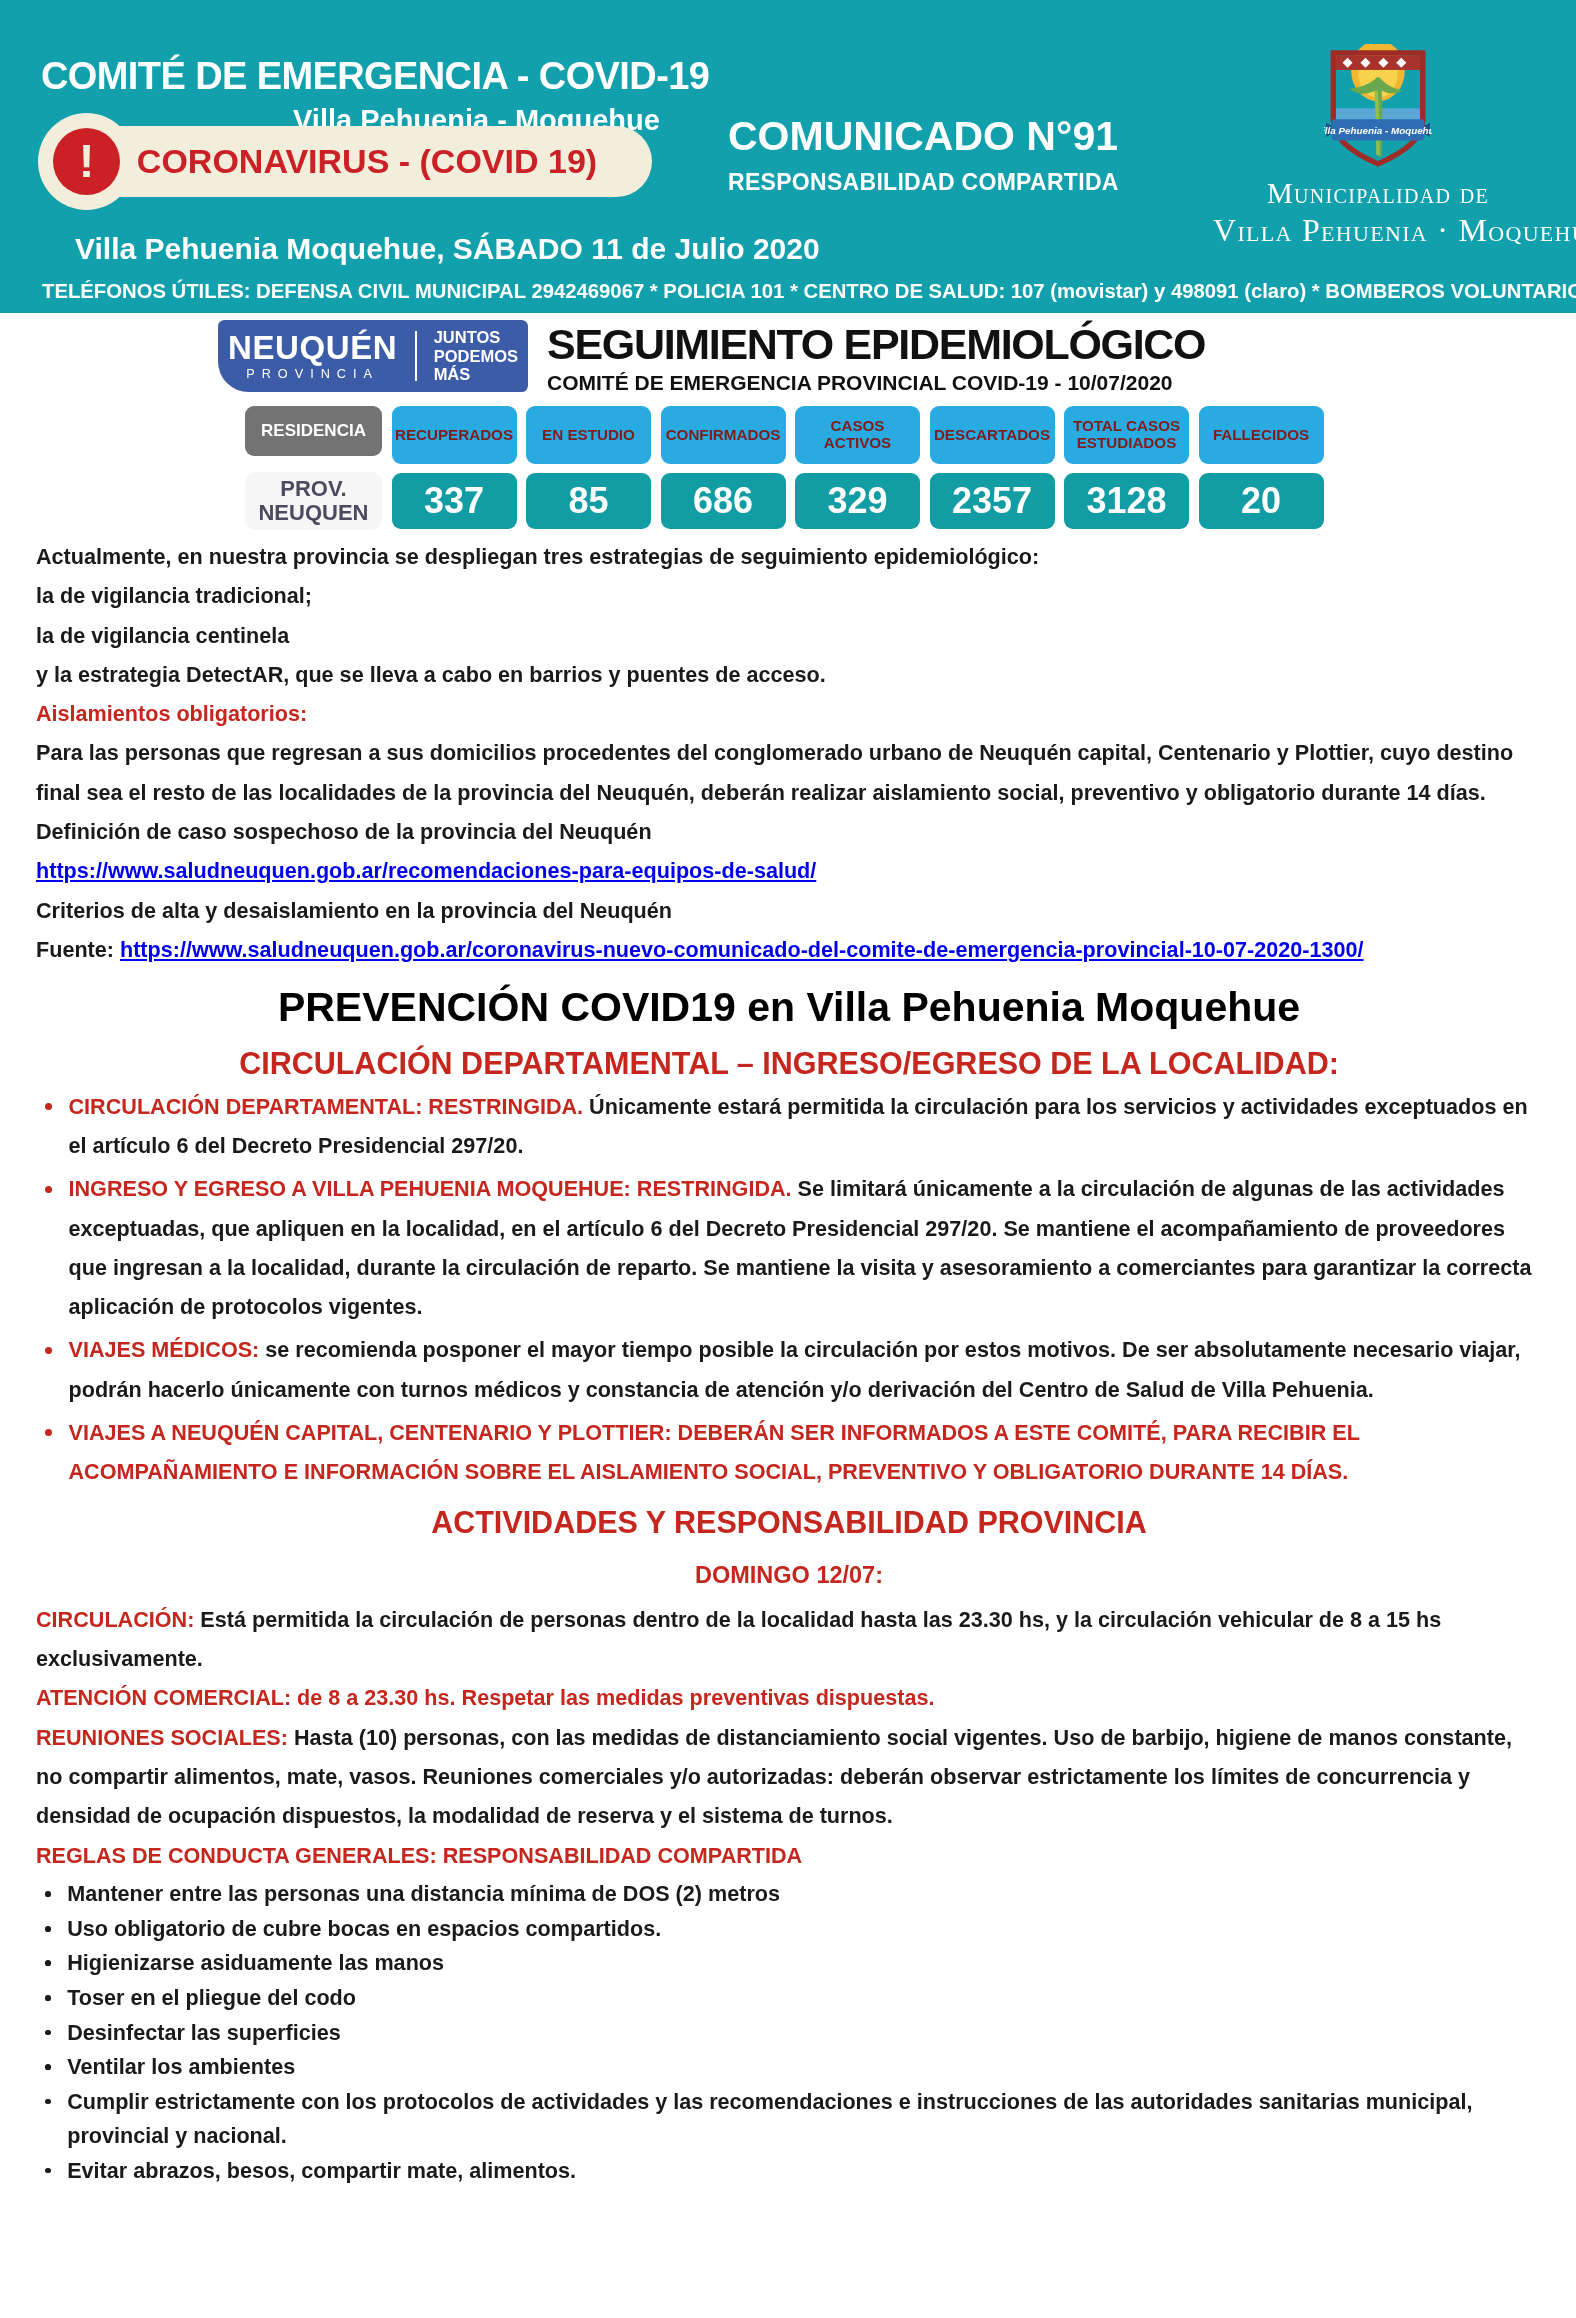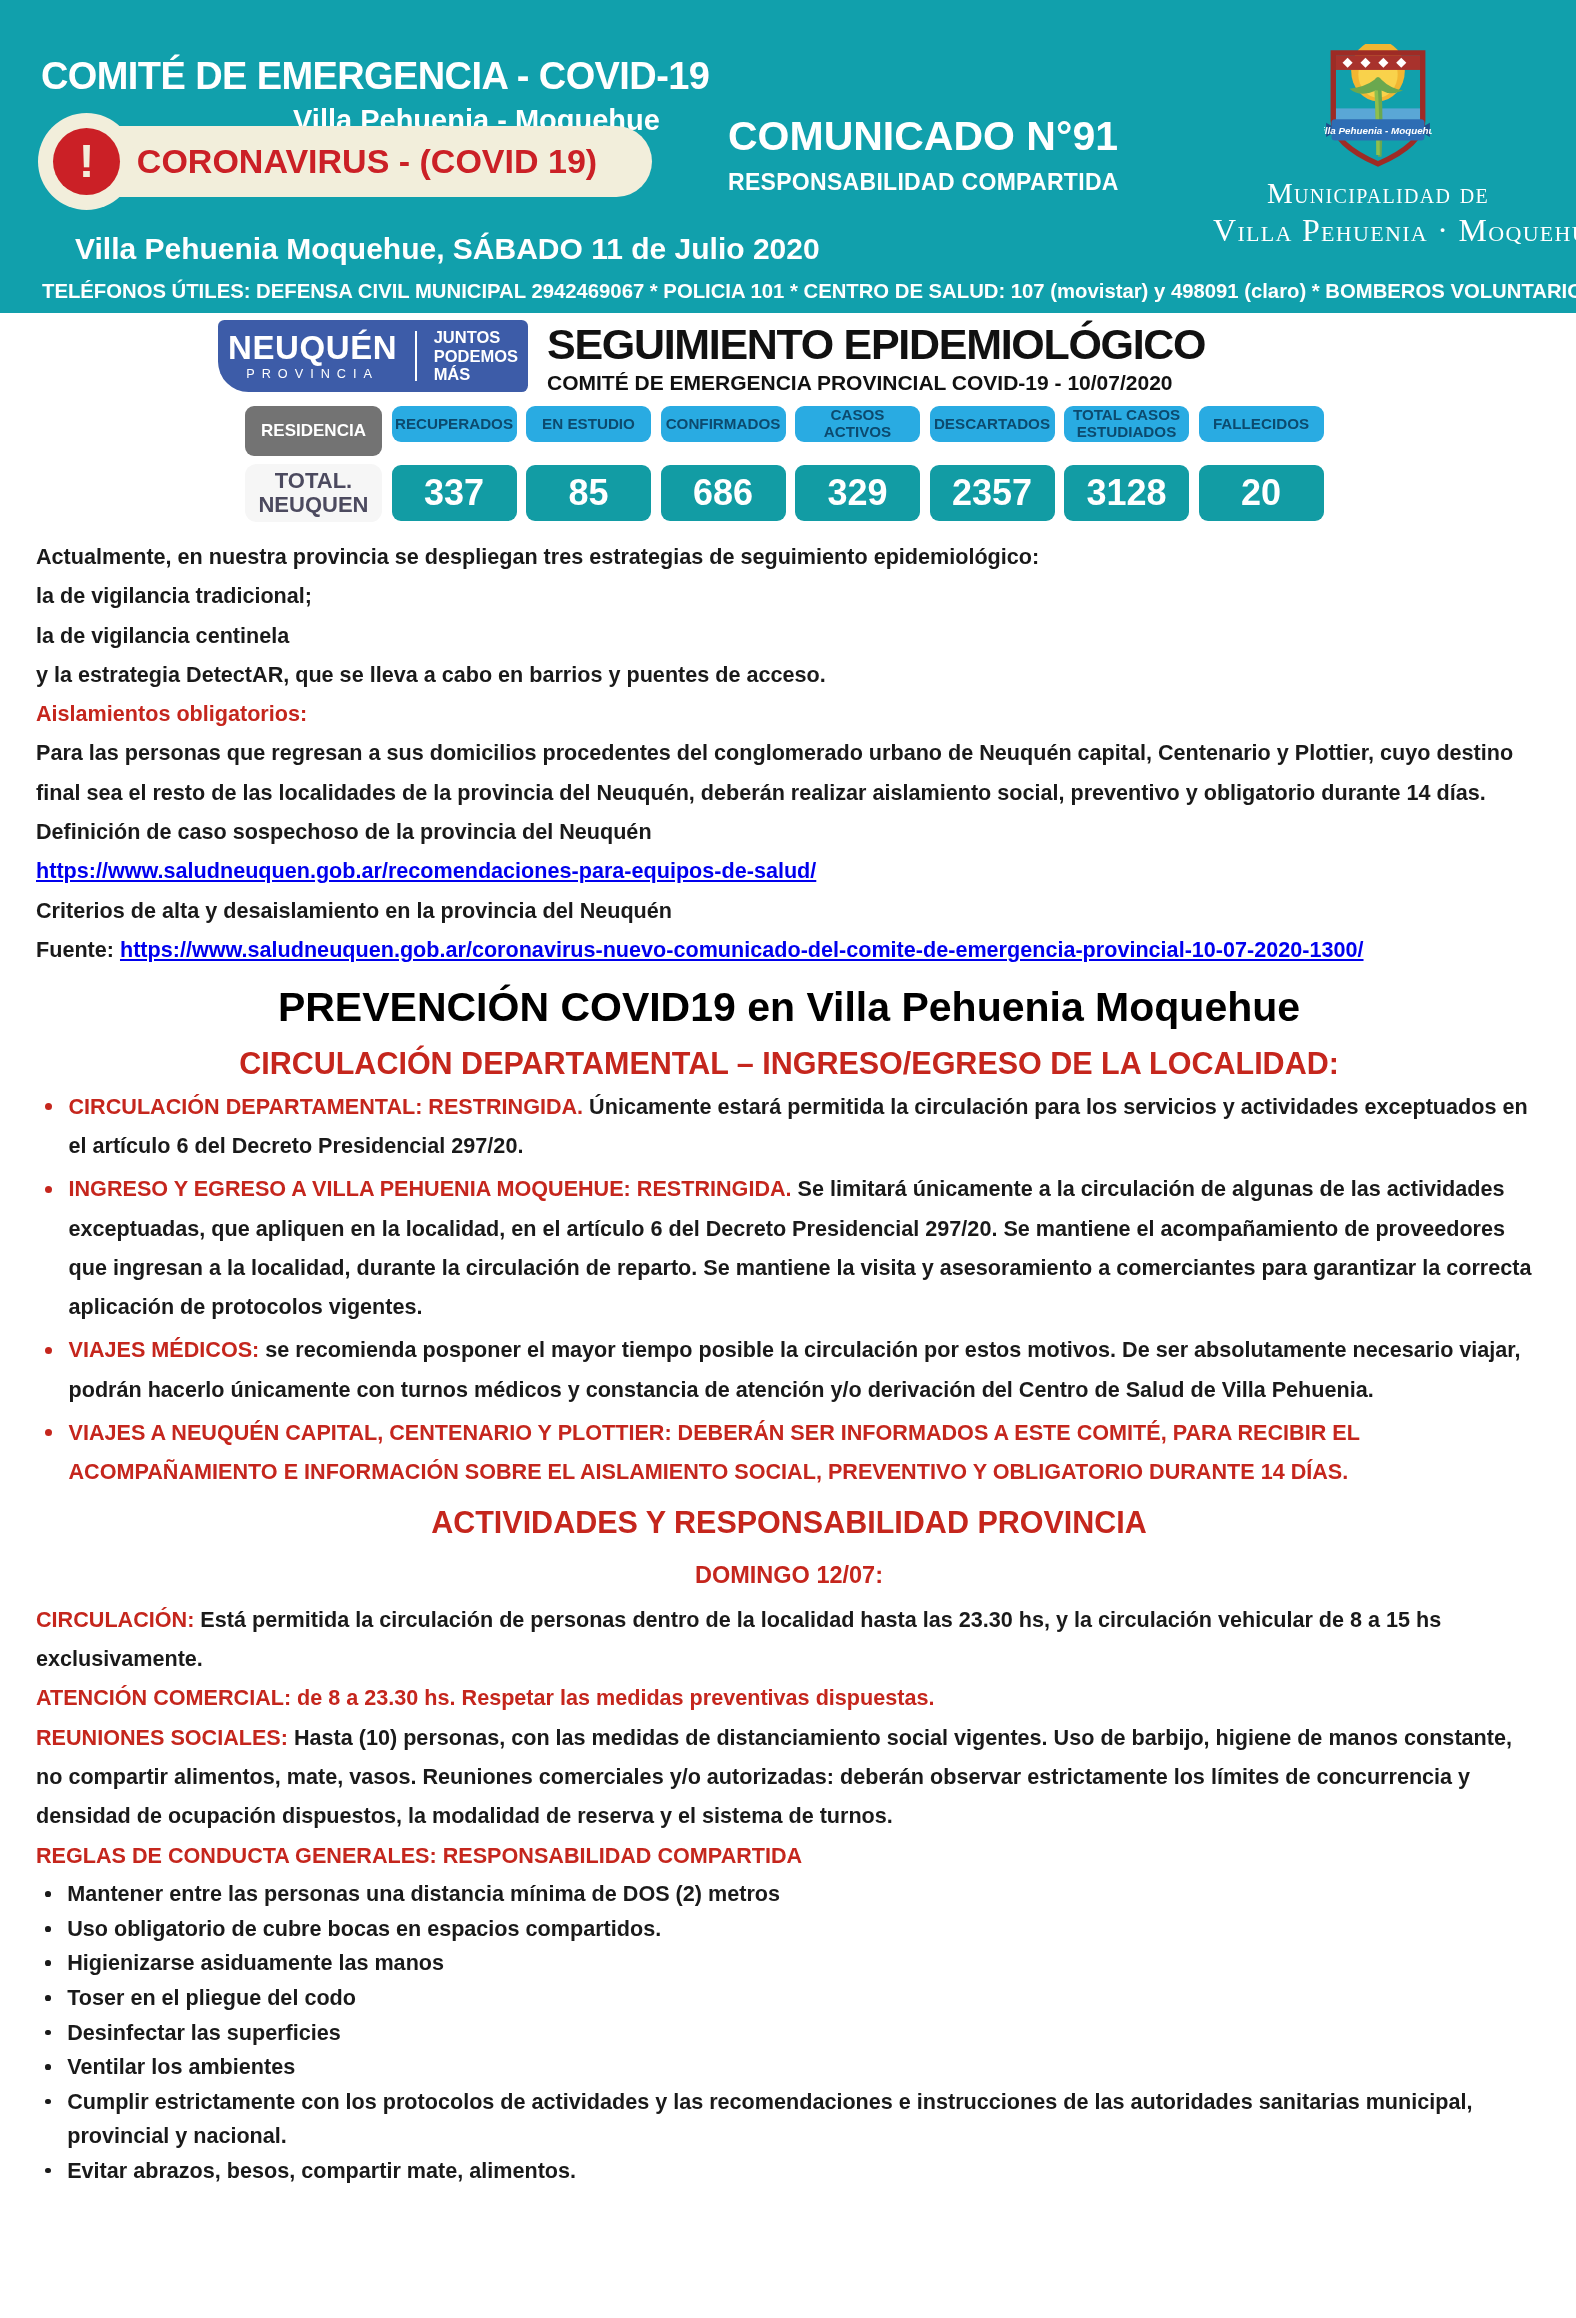--- a/index.html
+++ b/index.html
@@ -37,21 +37,21 @@
   .nq-div{width:1.9px;height:50px;background:#fff;margin-right:16.5px;}
   .nq-right{font-size:16.5px;font-weight:bold;line-height:1.12;}
   .epi-titles{margin-left:19px;padding-top:2.5px;}
   .epi-title{font-size:43px;font-weight:bold;color:#111;letter-spacing:-1.3px;line-height:1.0;white-space:nowrap;}
   .epi-subtitle{font-size:21px;font-weight:bold;color:#111;margin-top:5.1px;white-space:nowrap;}
   .epi-table{margin-top:11.4px;margin-left:27px;width:1075px;}
   .trow{display:flex;gap:9.5px;}
   .trow + .trow{margin-top:7.6px;}
   .cell{border-radius:9px;display:flex;align-items:center;justify-content:center;text-align:center;}
   .c-res{width:137px;height:50px;background:#737373;color:#fff;font-size:17px;font-weight:bold;flex:none;}
-  .c-hdr{width:125px;height:36px;background:#29abe2;color:#0c4a6e;font-size:15.2px;font-weight:bold;
+  .c-hdr{width:125px;height:58px;background:#29abe2;color:#7f1d1d;font-size:15.2px;font-weight:bold;
          padding:0 3.8px;box-sizing:border-box;line-height:1.1;flex:none;}
   .c-prov{width:137px;height:58px;background:#f6f6f6;color:#4c4a5f;font-size:22px;font-weight:900;
           flex-direction:column;line-height:1.05;flex:none;border-radius:11.4px;}
   .c-val{width:125px;height:56px;background:#129ca4;color:#fff;font-size:36px;font-weight:bold;flex:none;margin-top:1.3px;}
   
   .content{position:absolute;left:36px;top:537px;width:1506px;font-weight:bold;font-size:21.6px;line-height:1.82;}
   .content p{margin:0;}
   .red{color:#c5261d;}
   a.link{color:#0000ee;font-weight:bold;}
   .h-black{font-size:41px;font-weight:bold;color:#000;text-align:center;margin:14px 0 5.1px 0;line-height:1.2;}
@@ -145,21 +145,21 @@
         <div class="cell c-hdr">RECUPERADOS</div>
         <div class="cell c-hdr">EN ESTUDIO</div>
         <div class="cell c-hdr">CONFIRMADOS</div>
         <div class="cell c-hdr">CASOS ACTIVOS</div>
         <div class="cell c-hdr">DESCARTADOS</div>
         <div class="cell c-hdr">TOTAL CASOS ESTUDIADOS</div>
         <div class="cell c-hdr">FALLECIDOS</div>
       </div>
       <div class="trow">
         <div class="cell c-prov">
-          <div>TOTAL.</div>
+          <div>PROV.</div>
           <div>NEUQUEN</div>
         </div>
         <div class="cell c-val">337</div>
         <div class="cell c-val">85</div>
         <div class="cell c-val">686</div>
         <div class="cell c-val">329</div>
         <div class="cell c-val">2357</div>
         <div class="cell c-val">3128</div>
         <div class="cell c-val">20</div>
       </div>

